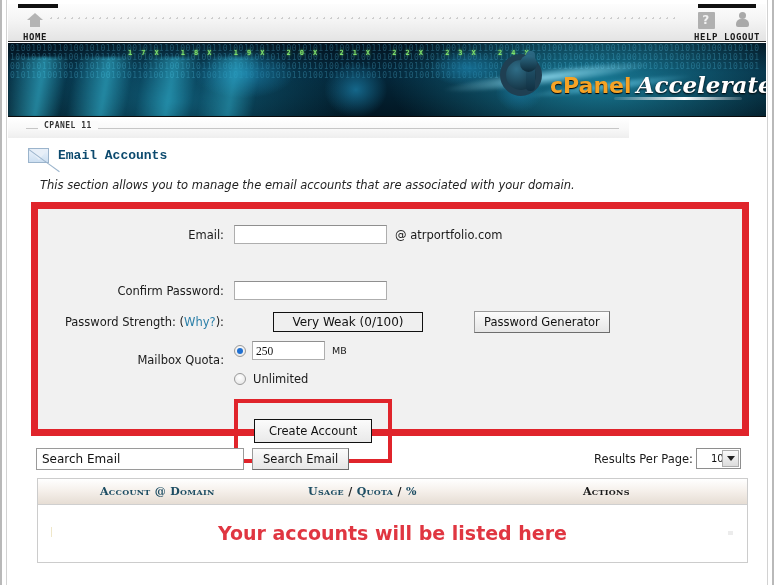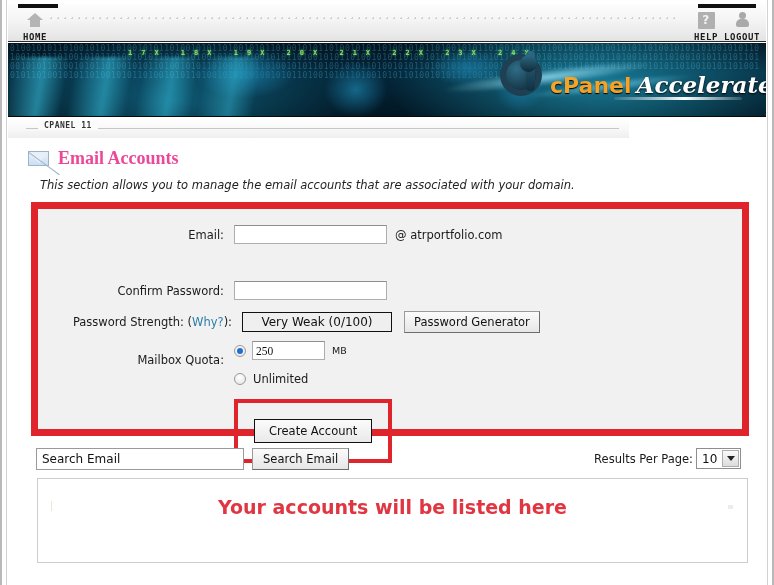--- a/index.html
+++ b/index.html
@@ -284,23 +284,23 @@
   .env-icon::after {
     content: "";
     position: absolute; left: 0px; top: 0px;
     width: 19px; height: 1px;
     background: #9bb4cc;
     transform-origin: left top;
     transform: rotate(36deg);
     box-shadow: 19px 0 0 0 #9bb4cc;
   }
   .page-title {
-    font-family: Liberation Serif, serif;
-    font-size: 18px; font-weight: bold;
-    color: #ec4899;
+    font-family: Liberation Mono, monospace;
+    font-size: 13px; font-weight: bold;
+    color: #0c4a6e;
   }
   .page-desc {
     position: absolute;
     left: 32px; top: 40px;
     font-family: "DejaVu Sans", sans-serif;
     font-size: 11.5px;
     font-style: italic;
     color: #222;
   }
 
@@ -447,23 +447,24 @@
     font-size: 11.5px;
     color: #1a1a1a;
   }
   .rpp-select {
     position: absolute; right: 9px; top: 0;
     width: 45px; height: 21px;
     border: 1px solid #8e8e8e;
     background: #ffffff;
     display: flex; align-items: center;
     font-family: "DejaVu Sans", sans-serif;
-    font-size: 12px;
+    font-size: 10px;
     color: #111;
     cursor: pointer;
+    padding-left: 9px;
   }
   .rpp-select .val { padding-left: 5px; }
   .rpp-select .arrowbox {
     position: absolute; right: 1px; top: 1px;
     width: 17px; height: 17px;
     background: linear-gradient(to bottom, #fafafa, #dcdcdc);
     border: 1px solid #adadad;
     display: flex; align-items: center; justify-content: center;
   }
   .caret {
@@ -593,21 +594,21 @@
           <input class="ftext" type="text" value="" style="">
           <span class="at-domain">@ atrportfolio.com</span>
         </div>
 
 
         <div class="frow" style="left:0; top:72px;">
           <span class="flabel f-label-col">Confirm Password:</span>
           <input class="ftext" type="text" value="" style="">
         </div>
 
-        <div class="frow" style="left:8px; top:102px;">
+        <div class="frow" style="left:0; top:102px;gap:39px;">
           <span class="flabel f-label-col"><span>Password Strength: (</span><span class="why-link">Why?</span><span>):</span></span>
           <span class="strength-box">Very Weak (0/100)</span>
           <button class="btn btn-pwgen">Password Generator</button>
         </div>
 
         <div class="frow" style="left:0; top:132px; align-items:flex-start;">
           <span class="flabel f-label-col" style="padding-top:12px;">Mailbox Quota:</span>
           <span class="quota-stack">
             <span class="quota-line">
               <span class="radio checked"></span>
@@ -634,20 +635,29 @@
       <span class="rpp-label">Results Per Page:</span>
       <div class="rpp-select">
         <span class="val">10</span>
         <span class="arrowbox">
             <span class="caret"></span>
           </span>
       </div>
     </div>
 
     <div class="table-wrap">
+      <div class="thead">
+        <span class="th th-account">Account @ Domain</span>
+        <span class="th th-usage"><span>Usage</span>
+              <span class="sep">/</span>
+              <span>Quota</span>
+              <span class="sep">/</span>
+              <span>%</span></span>
+        <span class="th th-actions">Actions</span>
+      </div>
       <div class="tbody">
         <div class="tiny-mark-l"></div>
         <div class="tiny-mark-r"></div>
         <div class="empty-msg">Your accounts will be listed here</div>
       </div>
     </div>
 
   </div>
 </div>
 

